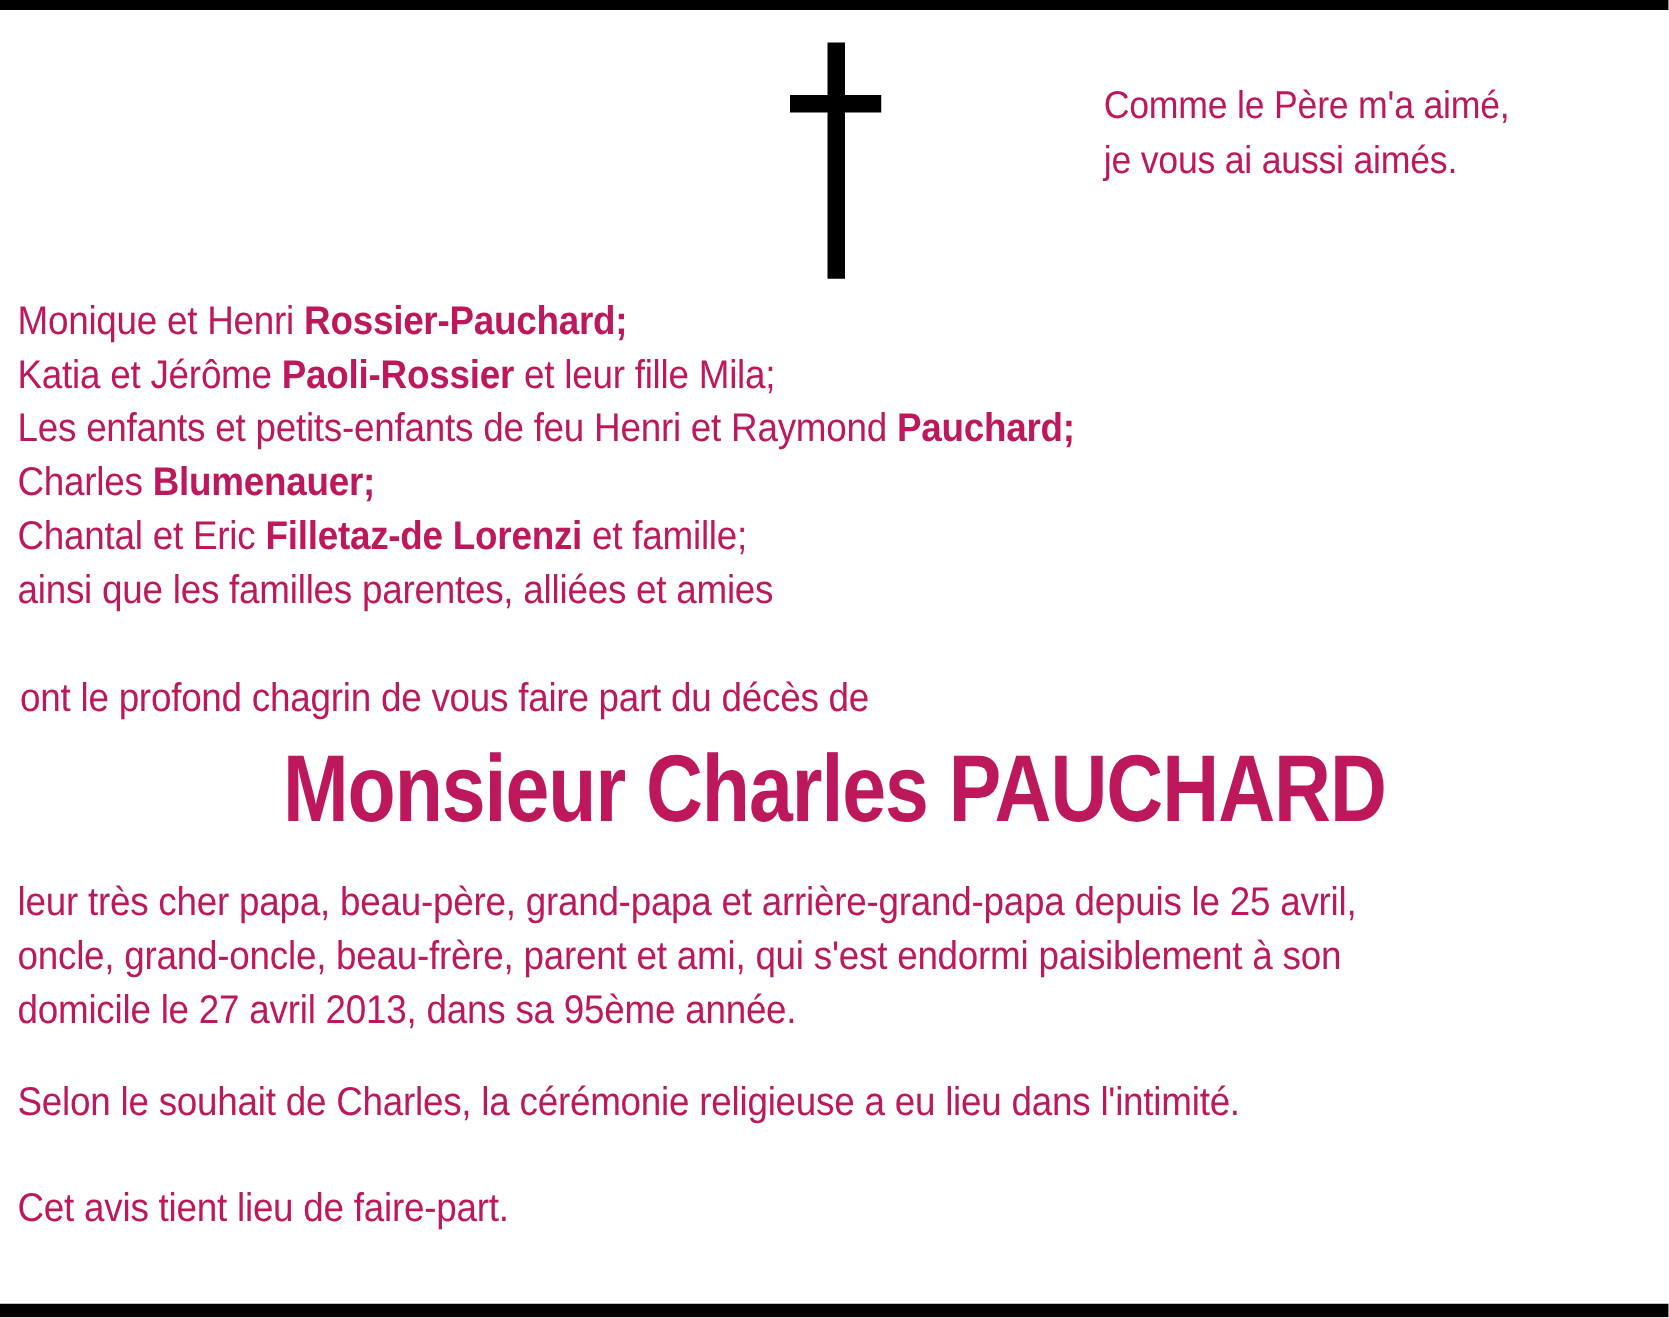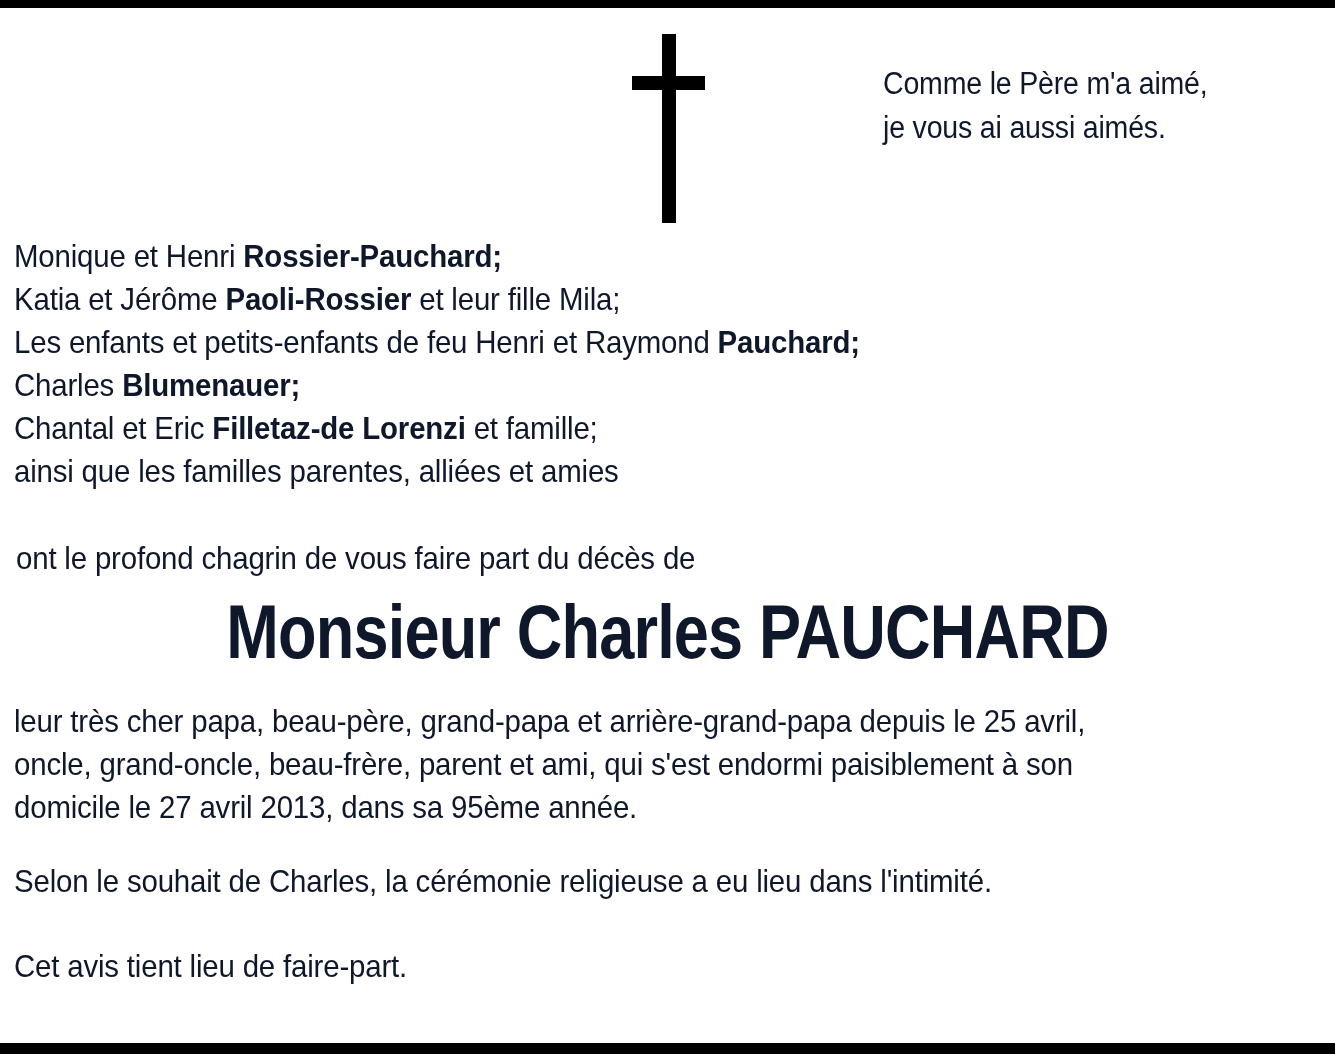--- a/index.html
+++ b/index.html
@@ -5,21 +5,21 @@
   html, body {
     margin: 0;
     padding: 0;
     background: #ffffff;
   }
   #page {
     position: relative;
     width: 1335px;
     height: 1054px;
     background: #ffffff;
-    color: #0f172a;
+    color: #be185d;
     font-family: "Liberation Sans", "DejaVu Sans", sans-serif;
     overflow: hidden;
   }
   .bar {
     position: absolute;
     left: 0;
     width: 100%;
     background: #000000;
   }
   #top-bar { top: 0; height: 8px; }

